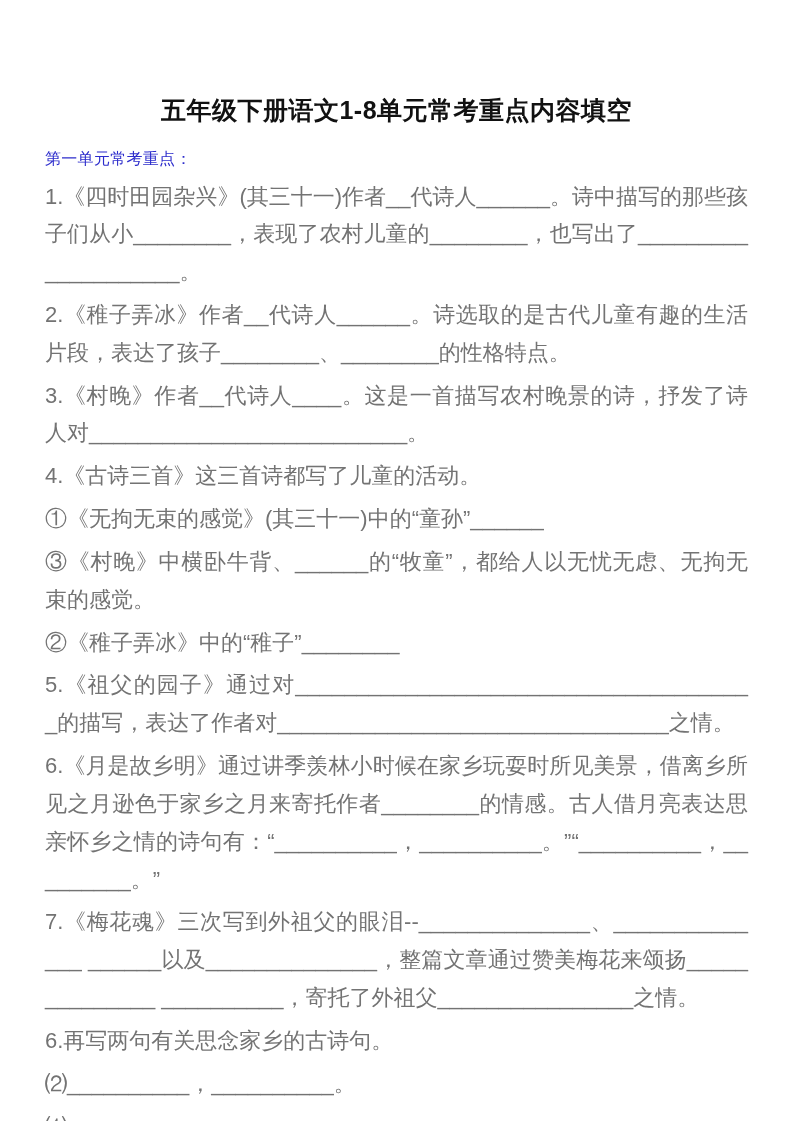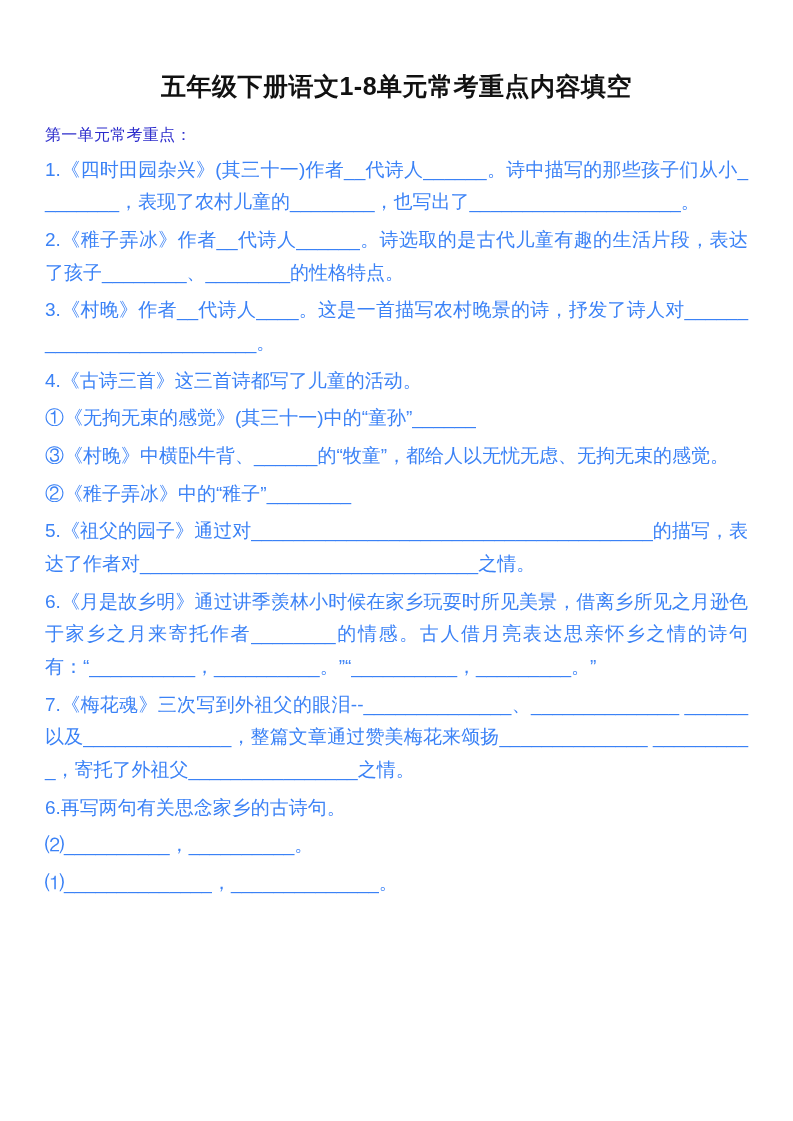--- a/index.html
+++ b/index.html
@@ -12,43 +12,43 @@
     height: 1121px;
     font-family: "Liberation Sans", sans-serif;
     color: #1b1b1b;
     position: relative;
     overflow: hidden;
   }
   .page {
     box-sizing: border-box;
     width: 793px;
     height: 1121px;
-    padding: 58px 45px 40px 45px;
+    padding: 82px 45px 40px 45px;
   }
   .doc-title {
     text-align: center;
     font-size: 25px;
     font-weight: bold;
     color: #111111;
     letter-spacing: 0.5px;
     margin: 12px 0 22px 0;
     line-height: 1.3;
   }
   .section-heading {
     color: #2c2ccc;
     font-weight: normal;
     font-size: 16px;
     margin: 0 0 8px 0;
     letter-spacing: 0.3px;
   }
   .q {
-    font-size: 19px;
+    font-size: 22px;
     line-height: 1.72;
     margin: 0 0 5px 0;
-    color: #3b82f6;
+    color: #737373;
     text-align: justify;
     word-break: break-all;
   }
   .q.sub {
     margin-left: 0px;
   }
 </style>
 </head>
 <body>
 

